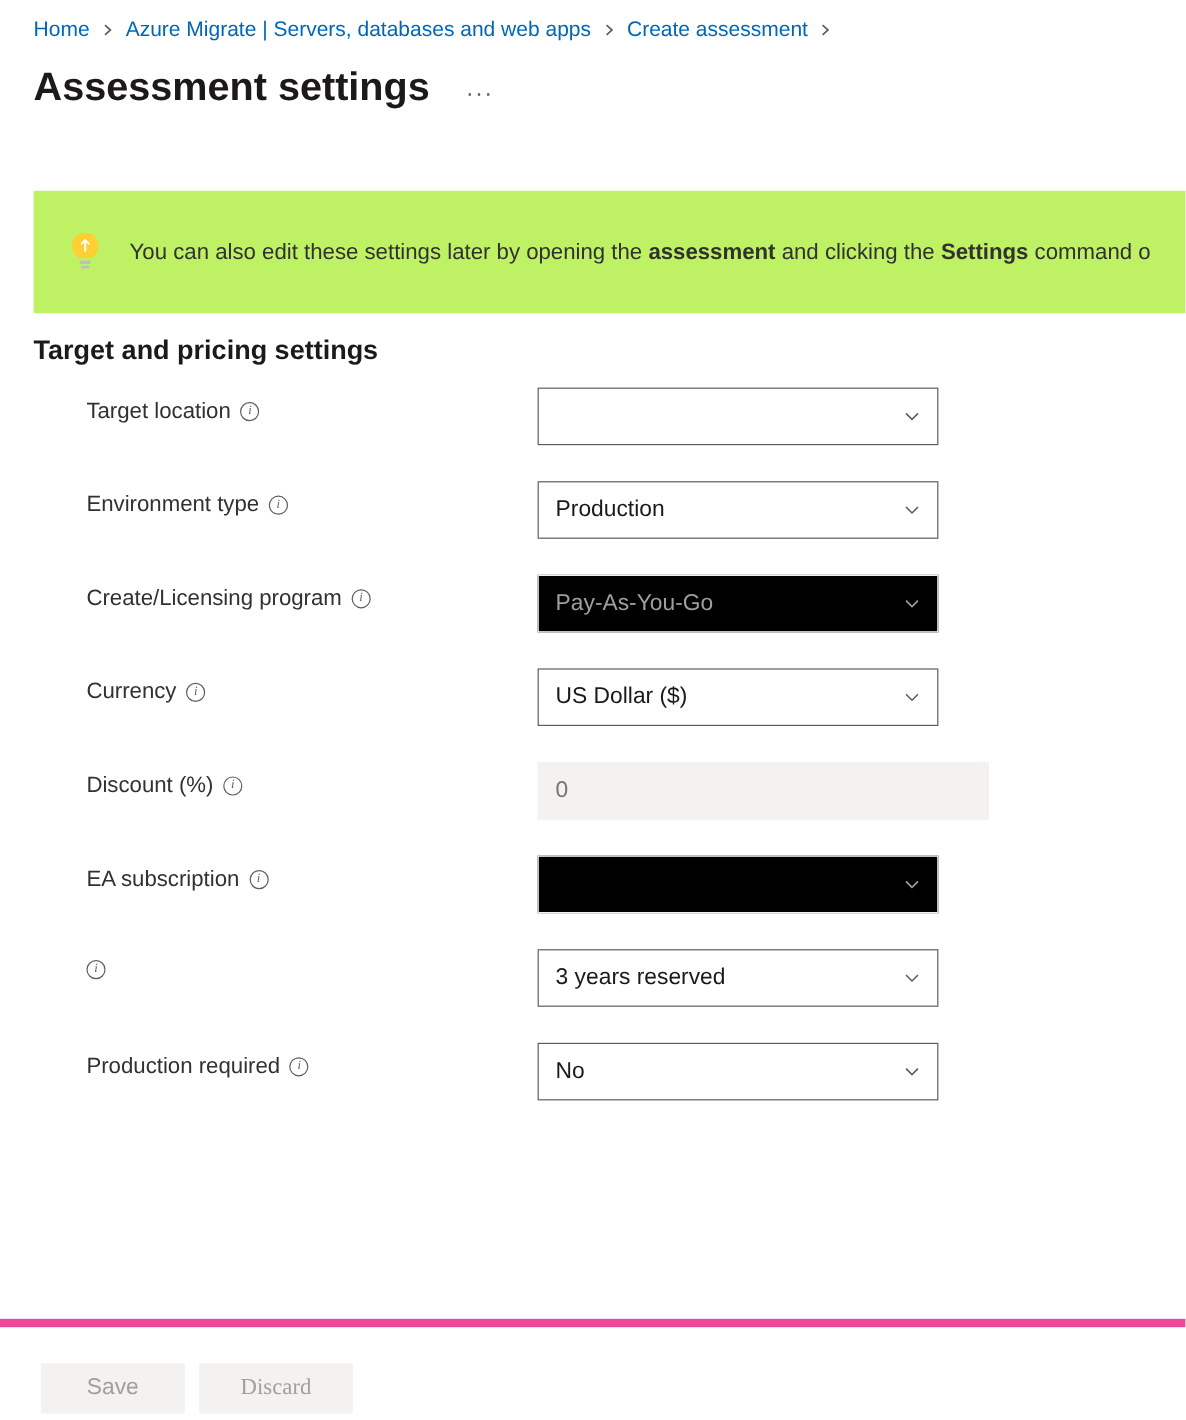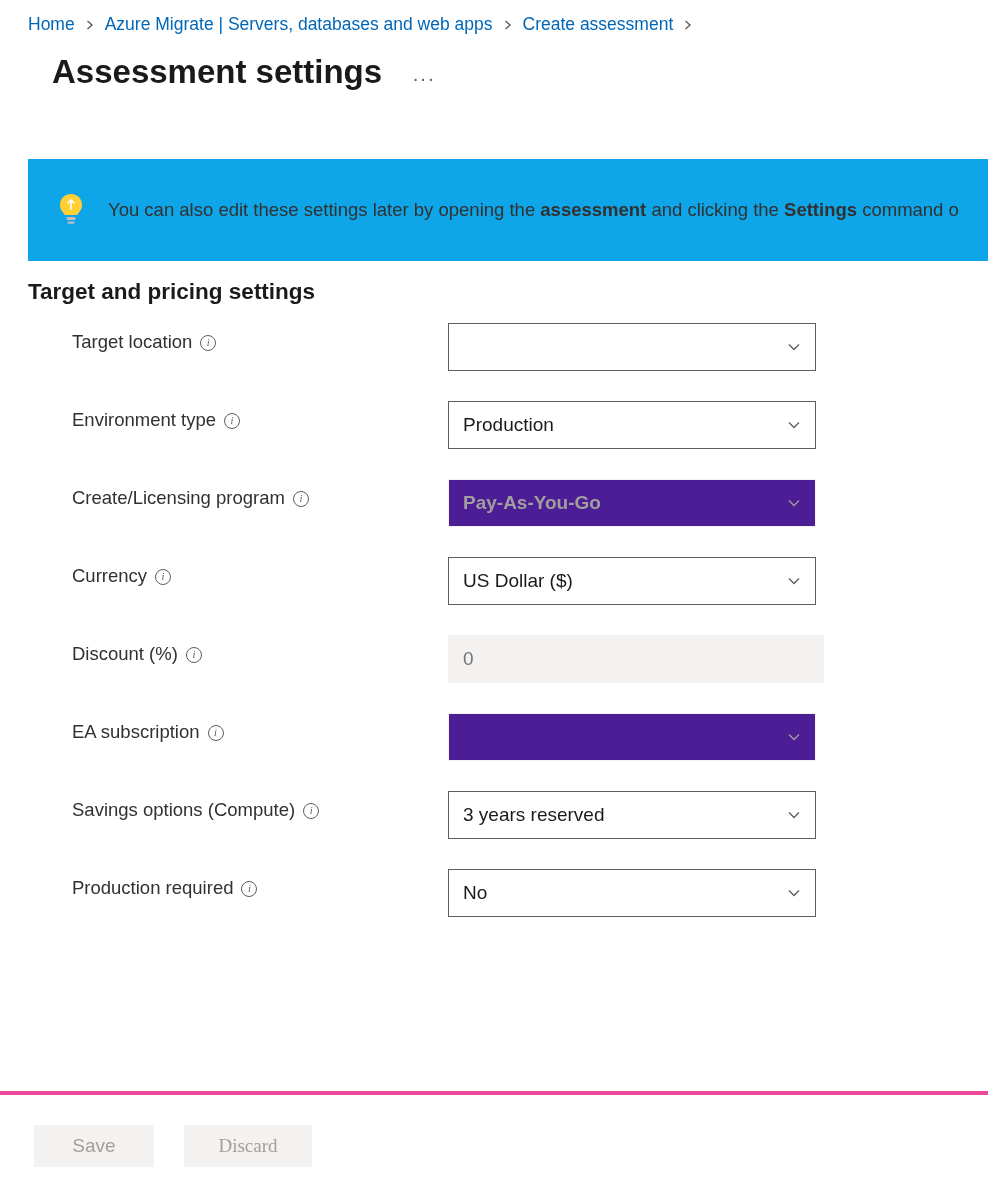--- a/index.html
+++ b/index.html
@@ -19,30 +19,29 @@
       gap: 10px;
     }
     .breadcrumb a { color: #0067b8; text-decoration: none; }
     .crumb-sep svg { width: 10px; height: 10px; display:block; }
     .crumb-sep { color: #605e5c; display:flex; align-items:center;}
     .page-title-row {
       display: flex;
       align-items: center;
       padding: 18px 28px 0 28px;
       gap: 30px;
-      margin-left: 24px;
     }
     .page-title {
       font-size: 33px;
       font-weight: 600;
       color: #1b1a19;
     }
     .more-icon { color:#605e5c; font-size:20px; letter-spacing:1px; position:relative; top:6px;}
     .info-banner {
-      background: #0ea5e9;
+      background: #bef264;
       padding: 34px 30px;
       display: flex;
       align-items: center;
       gap: 24px;
       margin-top: 68px;
       margin-left: 28px;
     }
     .bulb-wrap { width:26px; display:flex; justify-content:center; }
     .banner-text { font-size: 18.5px; color:#323130; white-space:nowrap;}
     .banner-text .bold { font-weight:600; }
@@ -78,59 +77,58 @@
       font-size: 10.5px;
       color:#605e5c;
       font-style: italic;
       font-family: Georgia, serif;
       line-height:1;
       position:relative;
       top:1px;
       flex-shrink:0;
     }
     .control {
-      width: 368px;
+      width: 334px;
       height: 48px;
       border: 1px solid #605e5c;
       background: #ffffff;
       display: flex;
       align-items: center;
       justify-content: space-between;
       padding: 0 14px;
       font-size: 19px;
       color: #1b1a19;
       cursor: pointer;
     }
     .control .chev svg { width:14px; height:14px; }
     .control .chev { color:#605e5c; display:flex; }
     .control.disabled {
-      background: #4c1d95;
+      background: #000000;
       border-color: #f3f2f1;
       color: #a19f9d;
       cursor: default;
-      font-weight: bold;
     }
     .control.disabled .chev { color:#a19f9d; }
     .text-input {
       width: 376px;
       height: 48px;
       border: 1px solid #f3f2f1;
       background: #f3f2f1;
       padding: 0 14px;
       font-size: 19px;
       color: #a19f9d;
       outline: none;
     }
     .footer {
       position: absolute;
       bottom: 0; left: 0; right: 0;
-      border-top: 4px solid #ec4899;
-      padding: 30px 34px 16px 34px;
-      display: flex;
-      gap: 30px;
+      border-top: 7px solid #ec4899;
+      padding: 30px 34px 5px 34px;
+      display: flex;
+      gap: 12px;
     }
     .btn {
       min-width: 120px;
       height: 42px;
       border: none;
       background: #f3f2f1;
       color: #a19f9d;
       font-size: 19px;
       font-family: inherit;
       cursor: default;
@@ -263,21 +261,20 @@
       <span class="chev">
           <svg viewBox="0 0 14 14">
             <path d="M2 4.5 L7 9.5 L12 4.5" fill="none" stroke="currentColor" stroke-width="1.3"></path>
           </svg>
         </span>
     </div>
   </div>
 
   <div class="form-row">
     <div class="form-label">
-      <span>Savings options (Compute)</span>
       <span class="info-circle">i</span>
     </div>
     <div class="control">
       <span>3 years reserved</span>
       <span class="chev">
           <svg viewBox="0 0 14 14">
             <path d="M2 4.5 L7 9.5 L12 4.5" fill="none" stroke="currentColor" stroke-width="1.3"></path>
           </svg>
         </span>
     </div>

